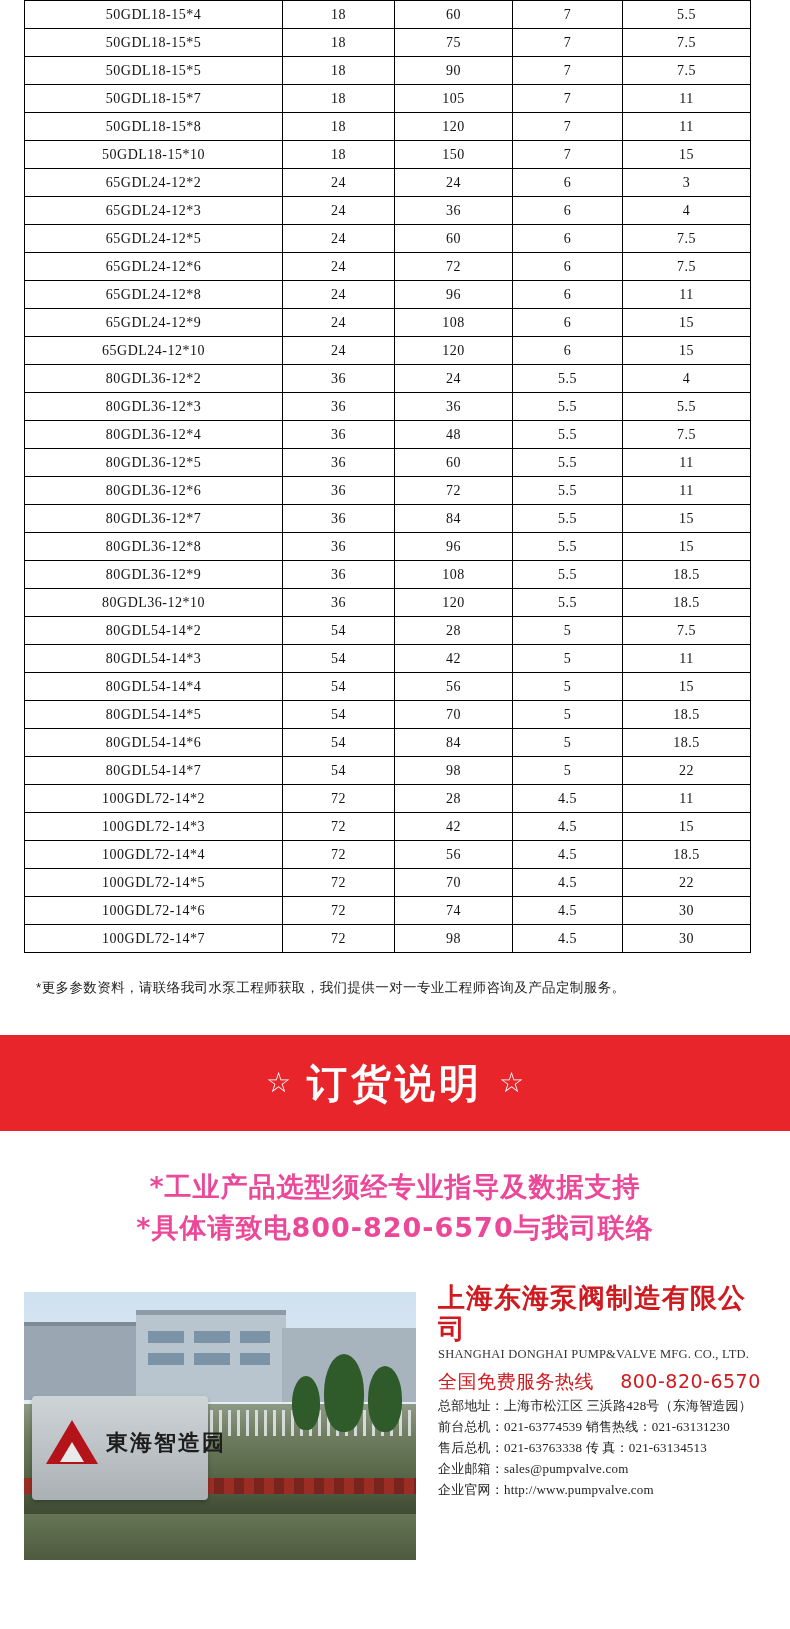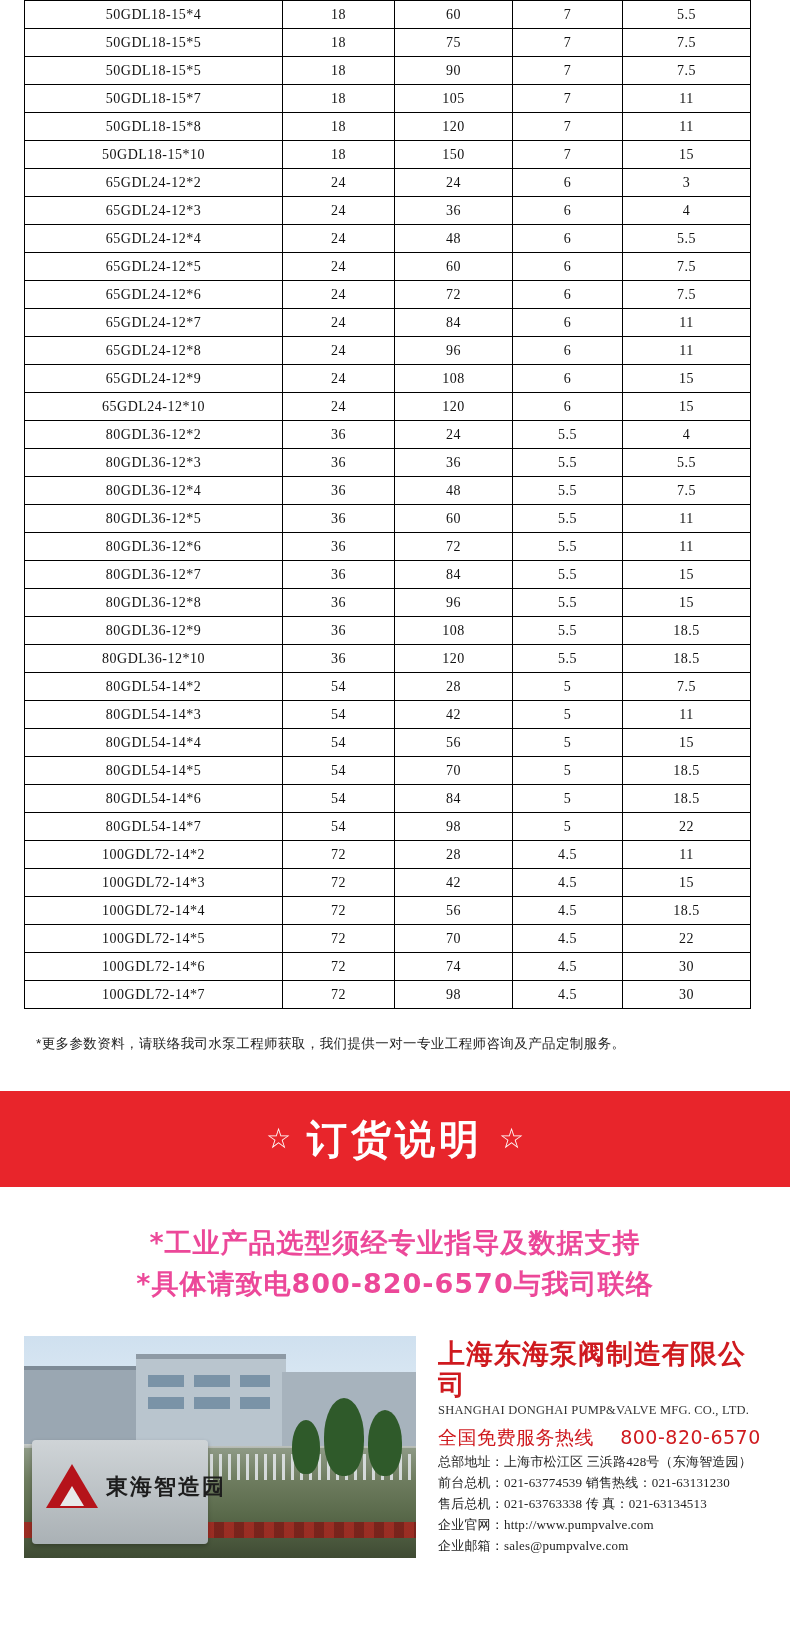--- a/index.html
+++ b/index.html
@@ -98,26 +98,27 @@
 
   
   .footer {
     display: flex;
     align-items: flex-start;
     padding: 14px 24px 30px 24px;
     gap: 22px;
   }
   .photo {
     width: 392px;
-    height: 222px;
+    height: 268px;
     position: relative;
     overflow: hidden;
     border: 0;
     flex: 0 0 auto;
     background: linear-gradient(#cfe0ef 0%, #e3eef6 42%, #e9eef0 46%, #9fa49a 52%, #7d8a6d 64%, #6d7d5c 78%, #4e5a3f 100%);
+    margin-top: 12px;
   }
   
   .photo .bld1 {
     position: absolute; left: 0; top: 30px; width: 120px; height: 78px;
     background: #9aa7b2; border-top: 4px solid #7e8b97;
   }
   .photo .bld2 {
     position: absolute; left: 112px; top: 18px; width: 150px; height: 92px;
     background: #b9c5ce; border-top: 5px solid #8e9aa5;
   }
@@ -263,46 +264,32 @@
             <td class="c5">3</td>
           </tr>
           <tr>
             <td class="model">65GDL24-12*3</td>
             <td class="c2">24</td>
             <td class="c3">36</td>
             <td class="c4">6</td>
             <td class="c5">4</td>
           </tr>
           <tr>
-            <td class="model">65GDL24-12*4</td>
-            <td class="c2">24</td>
-            <td class="c3">48</td>
-            <td class="c4">6</td>
-            <td class="c5">5.5</td>
-          </tr>
-          <tr>
             <td class="model">65GDL24-12*5</td>
             <td class="c2">24</td>
             <td class="c3">60</td>
             <td class="c4">6</td>
             <td class="c5">7.5</td>
           </tr>
           <tr>
             <td class="model">65GDL24-12*6</td>
             <td class="c2">24</td>
             <td class="c3">72</td>
             <td class="c4">6</td>
             <td class="c5">7.5</td>
-          </tr>
-          <tr>
-            <td class="model">65GDL24-12*7</td>
-            <td class="c2">24</td>
-            <td class="c3">84</td>
-            <td class="c4">6</td>
-            <td class="c5">11</td>
           </tr>
           <tr>
             <td class="model">65GDL24-12*8</td>
             <td class="c2">24</td>
             <td class="c3">96</td>
             <td class="c4">6</td>
             <td class="c5">11</td>
           </tr>
           <tr>
             <td class="model">65GDL24-12*9</td>
@@ -513,18 +500,18 @@
       <div class="co-name">上海东海泵阀制造有限公司</div>
       <div class="co-name-en">SHANGHAI DONGHAI PUMP&amp;VALVE MFG. CO., LTD.</div>
       <div class="hotline">
         <span>全国免费服务热线</span>
         &nbsp;&nbsp;
         <span>800-820-6570</span>
       </div>
       <div class="contact-line">总部地址：上海市松江区 三浜路428号（东海智造园）</div>
       <div class="contact-line">前台总机：021-63774539    销售热线：021-63131230</div>
       <div class="contact-line">售后总机：021-63763338    传    真：021-63134513</div>
+      <div class="contact-line">企业邮箱：sales@pumpvalve.com</div>
       <div class="contact-line">企业官网：http://www.pumpvalve.com</div>
-      <div class="contact-line">企业邮箱：sales@pumpvalve.com</div>
     </div>
 
   </div>
 </div>
 
 </body></html>

